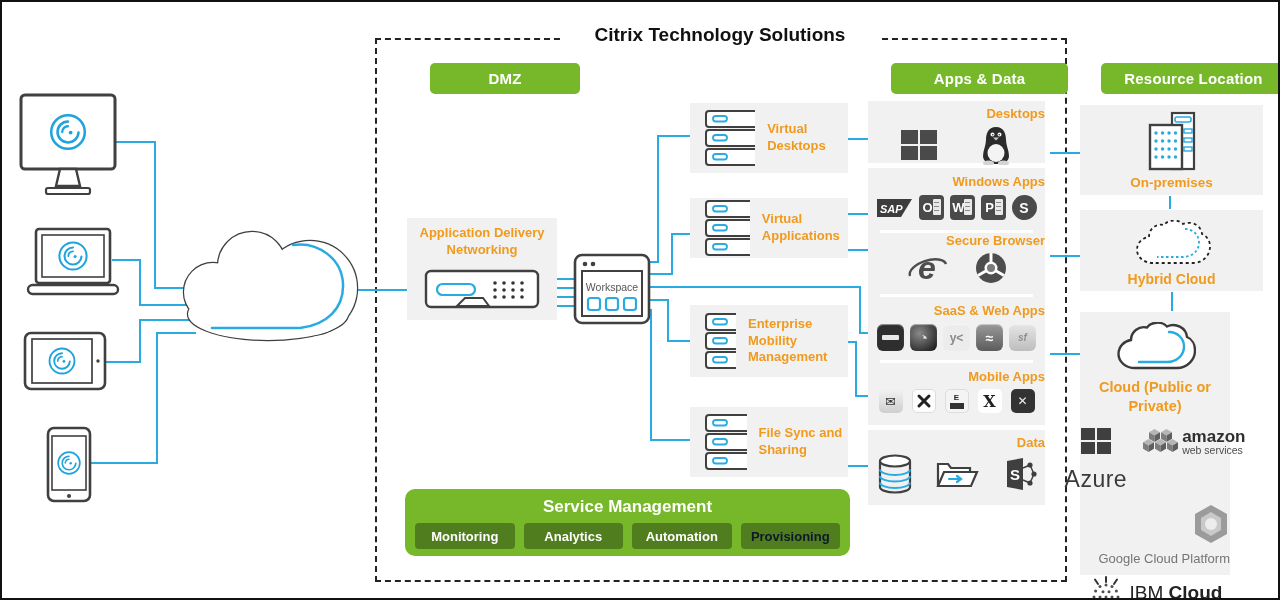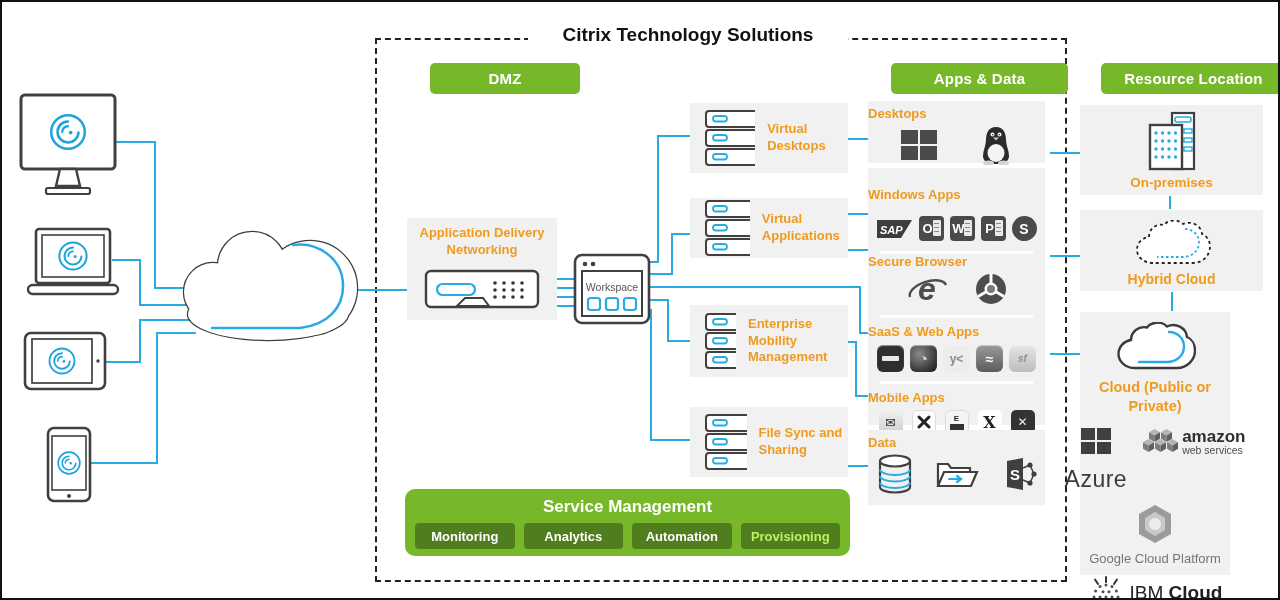--- a/index.html
+++ b/index.html
@@ -9,21 +9,21 @@
   .abs{position:absolute;}
   .panel{position:absolute;background:#f1f1f1;}
   .ghead{position:absolute;background:#76b82a;color:#fff;border-radius:5px;
          display:flex;align-items:center;justify-content:center;
          font-size:15px;font-weight:bold;letter-spacing:.2px;margin-left:23px;}
   .olabel{color:#f09a1e;font-size:13px;font-weight:bold;line-height:1.3;}
   .node{position:absolute;background:#f1f1f1;display:flex;align-items:center;padding-left:13px;box-sizing:border-box;}
   .node .olabel{margin-left:12px;}
   .dash-box{position:absolute;border:2px dashed #222;}
   .title{position:absolute;background:#fff;text-align:center;font-size:19px;font-weight:600;color:#111;z-index:5;padding:2px 0;}
-  .rowtitle{text-align:left;color:#f09a1e;font-size:13px;font-weight:bold;}
+  .rowtitle{text-align:right;color:#f09a1e;font-size:13px;font-weight:bold;}
   .iconrow{display:flex;align-items:center;justify-content:center;}
   .sep{height:3px;background:#fff;margin:0 12px;}
   .appsq{width:25px;height:25px;background:#4a4a4a;border-radius:4px;position:relative;
          display:flex;align-items:center;justify-content:center;color:#fff;font-weight:bold;font-size:13px;}
   .appsq .page{position:absolute;right:3px;top:4px;width:8px;height:16px;background:#e9e9e9;border-radius:1px;}
   .appsq .page i{display:block;height:1.5px;background:#8a8a8a;margin:2.5px 1.5px 0 1.5px;}
   .skype{width:25px;height:25px;border-radius:50%;background:#4a4a4a;display:flex;align-items:center;justify-content:center;color:#fff;font-weight:bold;font-size:14px;}
   .saasq{width:27px;height:27px;border-radius:6px;display:flex;align-items:center;justify-content:center;
          font-weight:bold;box-shadow:inset 0 1px 1px rgba(255,255,255,.5);}
   .mobq{width:24px;height:24px;border-radius:5px;display:flex;align-items:center;justify-content:center;font-weight:bold;}
@@ -129,21 +129,21 @@
     <use href="#citrix-swirl" transform="translate(39,30) scale(0.78)"></use>
   </svg>
   <svg class="abs" style="left:46px;top:426px;z-index:2" width="46" height="78">
     <rect x="2" y="2" width="42" height="73" rx="6" stroke="#404040" stroke-width="2.6" fill="#fff"></rect>
     <rect x="6" y="10" width="34" height="54" stroke="#404040" stroke-width="1.6" fill="#fff"></rect>
     <circle cx="23" cy="70" r="2" fill="#404040"></circle>
     <use href="#citrix-swirl" transform="translate(23,37) scale(0.68)"></use>
   </svg>
 
   <div class="dash-box" style="left:375px;top:38px;width:688px;height:540px;z-index:0"></div>
-  <div class="title" style="left:528px;top:22px;width:320px;">Citrix Technology Solutions</div>
+  <div class="title" style="left:560px;top:22px;width:320px;">Citrix Technology Solutions</div>
 
   <div class="ghead" style="left:407px;top:63px;width:150px;height:31px;z-index:2">DMZ</div>
   <div class="ghead" style="left:868px;top:63px;width:177px;height:31px;z-index:2">Apps &amp; Data</div>
   <div class="ghead" style="left:1078px;top:63px;width:185px;height:31px;z-index:2">Resource Location</div>
 
   <div class="panel" style="left:407px;top:218px;width:150px;height:102px;z-index:2">
     <div class="olabel" style="text-align:center;margin-top:7px;padding:0 8px">Application Delivery Networking</div>
     <svg style="display:block;margin:6px auto 0" width="118" height="48">
       <rect x="3" y="6" width="112" height="36" rx="5" stroke="#404040" stroke-width="2.4" fill="#fff"></rect>
       <rect x="14" y="19" width="38" height="11" rx="5.5" stroke="#29abe2" stroke-width="2.2" fill="#fff"></rect>
@@ -221,22 +221,22 @@
           <circle cx="20.2" cy="9.8" r=".8" fill="#2b2b2b"></circle>
         <polygon points="14,12.5 20,12.5 17,15.5" fill="#c9c9c9"></polygon>
         <ellipse cx="9.5" cy="38.2" rx="5.5" ry="2.6" fill="#d4d4d4"></ellipse>
         <ellipse cx="24.5" cy="38.2" rx="5.5" ry="2.6" fill="#d4d4d4"></ellipse>
       </svg>
     </div>
   </div>
 
   <div class="panel" style="left:868px;top:168px;width:177px;height:257px;z-index:2">
     <div>
-      <div class="rowtitle" style="padding-top:19px">Windows Apps</div>
-      <div class="iconrow" style="margin-top:14px;gap:6px">
+      <div class="rowtitle" style="padding-top:6px">Windows Apps</div>
+      <div class="iconrow" style="margin-top:6px;gap:6px">
         <svg width="36" height="22">
           <polygon points="0,2 35,2 24,20 0,20" fill="#3d3d3d"></polygon>
           <text x="3" y="16" font-size="11" font-weight="bold" font-style="italic" fill="#fff">SAP</text>
         </svg>
         <div class="appsq">
             <span style="margin-right:7px">O</span>
             <span class="page">
               <i></i>
               <i></i>
               <i></i>
@@ -432,21 +432,21 @@
             <use href="#aws-cube" x="24" y="10"></use>
           <use href="#aws-cube" x="6" y="0"></use>
             <use href="#aws-cube" x="18" y="0"></use>
         </svg>
         <div style="text-align:left;line-height:1">
           <div style="font-size:17px;font-weight:bold;color:#2f2f2f">amazon</div>
           <div style="font-size:10.5px;color:#4c4c4c">web services</div>
         </div>
       </div>
     </div>
-    <div style="text-align:center;margin-top:10px">
+    <div style="text-align:right;margin-top:10px">
       <svg width="38" height="42">
         <polygon points="19,2 35,11 35,31 19,40 3,31 3,11" fill="#9b9b9b"></polygon>
         <polygon points="19,9 29,15 29,27 19,33 9,27 9,15" fill="#c9c9c9"></polygon>
         <circle cx="19" cy="21" r="6" fill="#ececec"></circle>
       </svg>
       <div style="font-size:13px;color:#757575;margin-top:2px">Google Cloud Platform</div>
     </div>
     <div style="display:flex;justify-content:center;align-items:center;gap:6px;margin-top:9px">
       <svg width="36" height="36">
         <g stroke="#333" stroke-width="2" stroke-linecap="round">
@@ -482,17 +482,17 @@
       </div>
     </div>
   </div>
 
   <div class="abs" style="left:405px;top:489px;width:445px;height:67px;background:#76b82a;border-radius:10px;z-index:2">
     <div class="svclabel" style="text-align:center;font-size:17px;margin-top:8px">Service Management</div>
     <div style="display:flex;gap:9px;padding:6px 10px 0 10px">
       <div style="flex:1;background:#507d1e;border-radius:4px;height:26px;display:flex;align-items:center;justify-content:center;color:#fff;font-size:13px;font-weight:bold">Monitoring</div>
       <div style="flex:1;background:#507d1e;border-radius:4px;height:26px;display:flex;align-items:center;justify-content:center;color:#fff;font-size:13px;font-weight:bold">Analytics</div>
       <div style="flex:1;background:#507d1e;border-radius:4px;height:26px;display:flex;align-items:center;justify-content:center;color:#fff;font-size:13px;font-weight:bold">Automation</div>
-      <div style="flex:1;background:#507d1e;border-radius:4px;height:26px;display:flex;align-items:center;justify-content:center;color:#bef264;font-size:13px;font-weight:bold">Provisioning</div>
+      <div style="flex:1;background:#507d1e;border-radius:4px;height:26px;display:flex;align-items:center;justify-content:center;color:#0f172a;font-size:13px;font-weight:bold">Provisioning</div>
     </div>
   </div>
 
 </div>
 
 </body></html>

